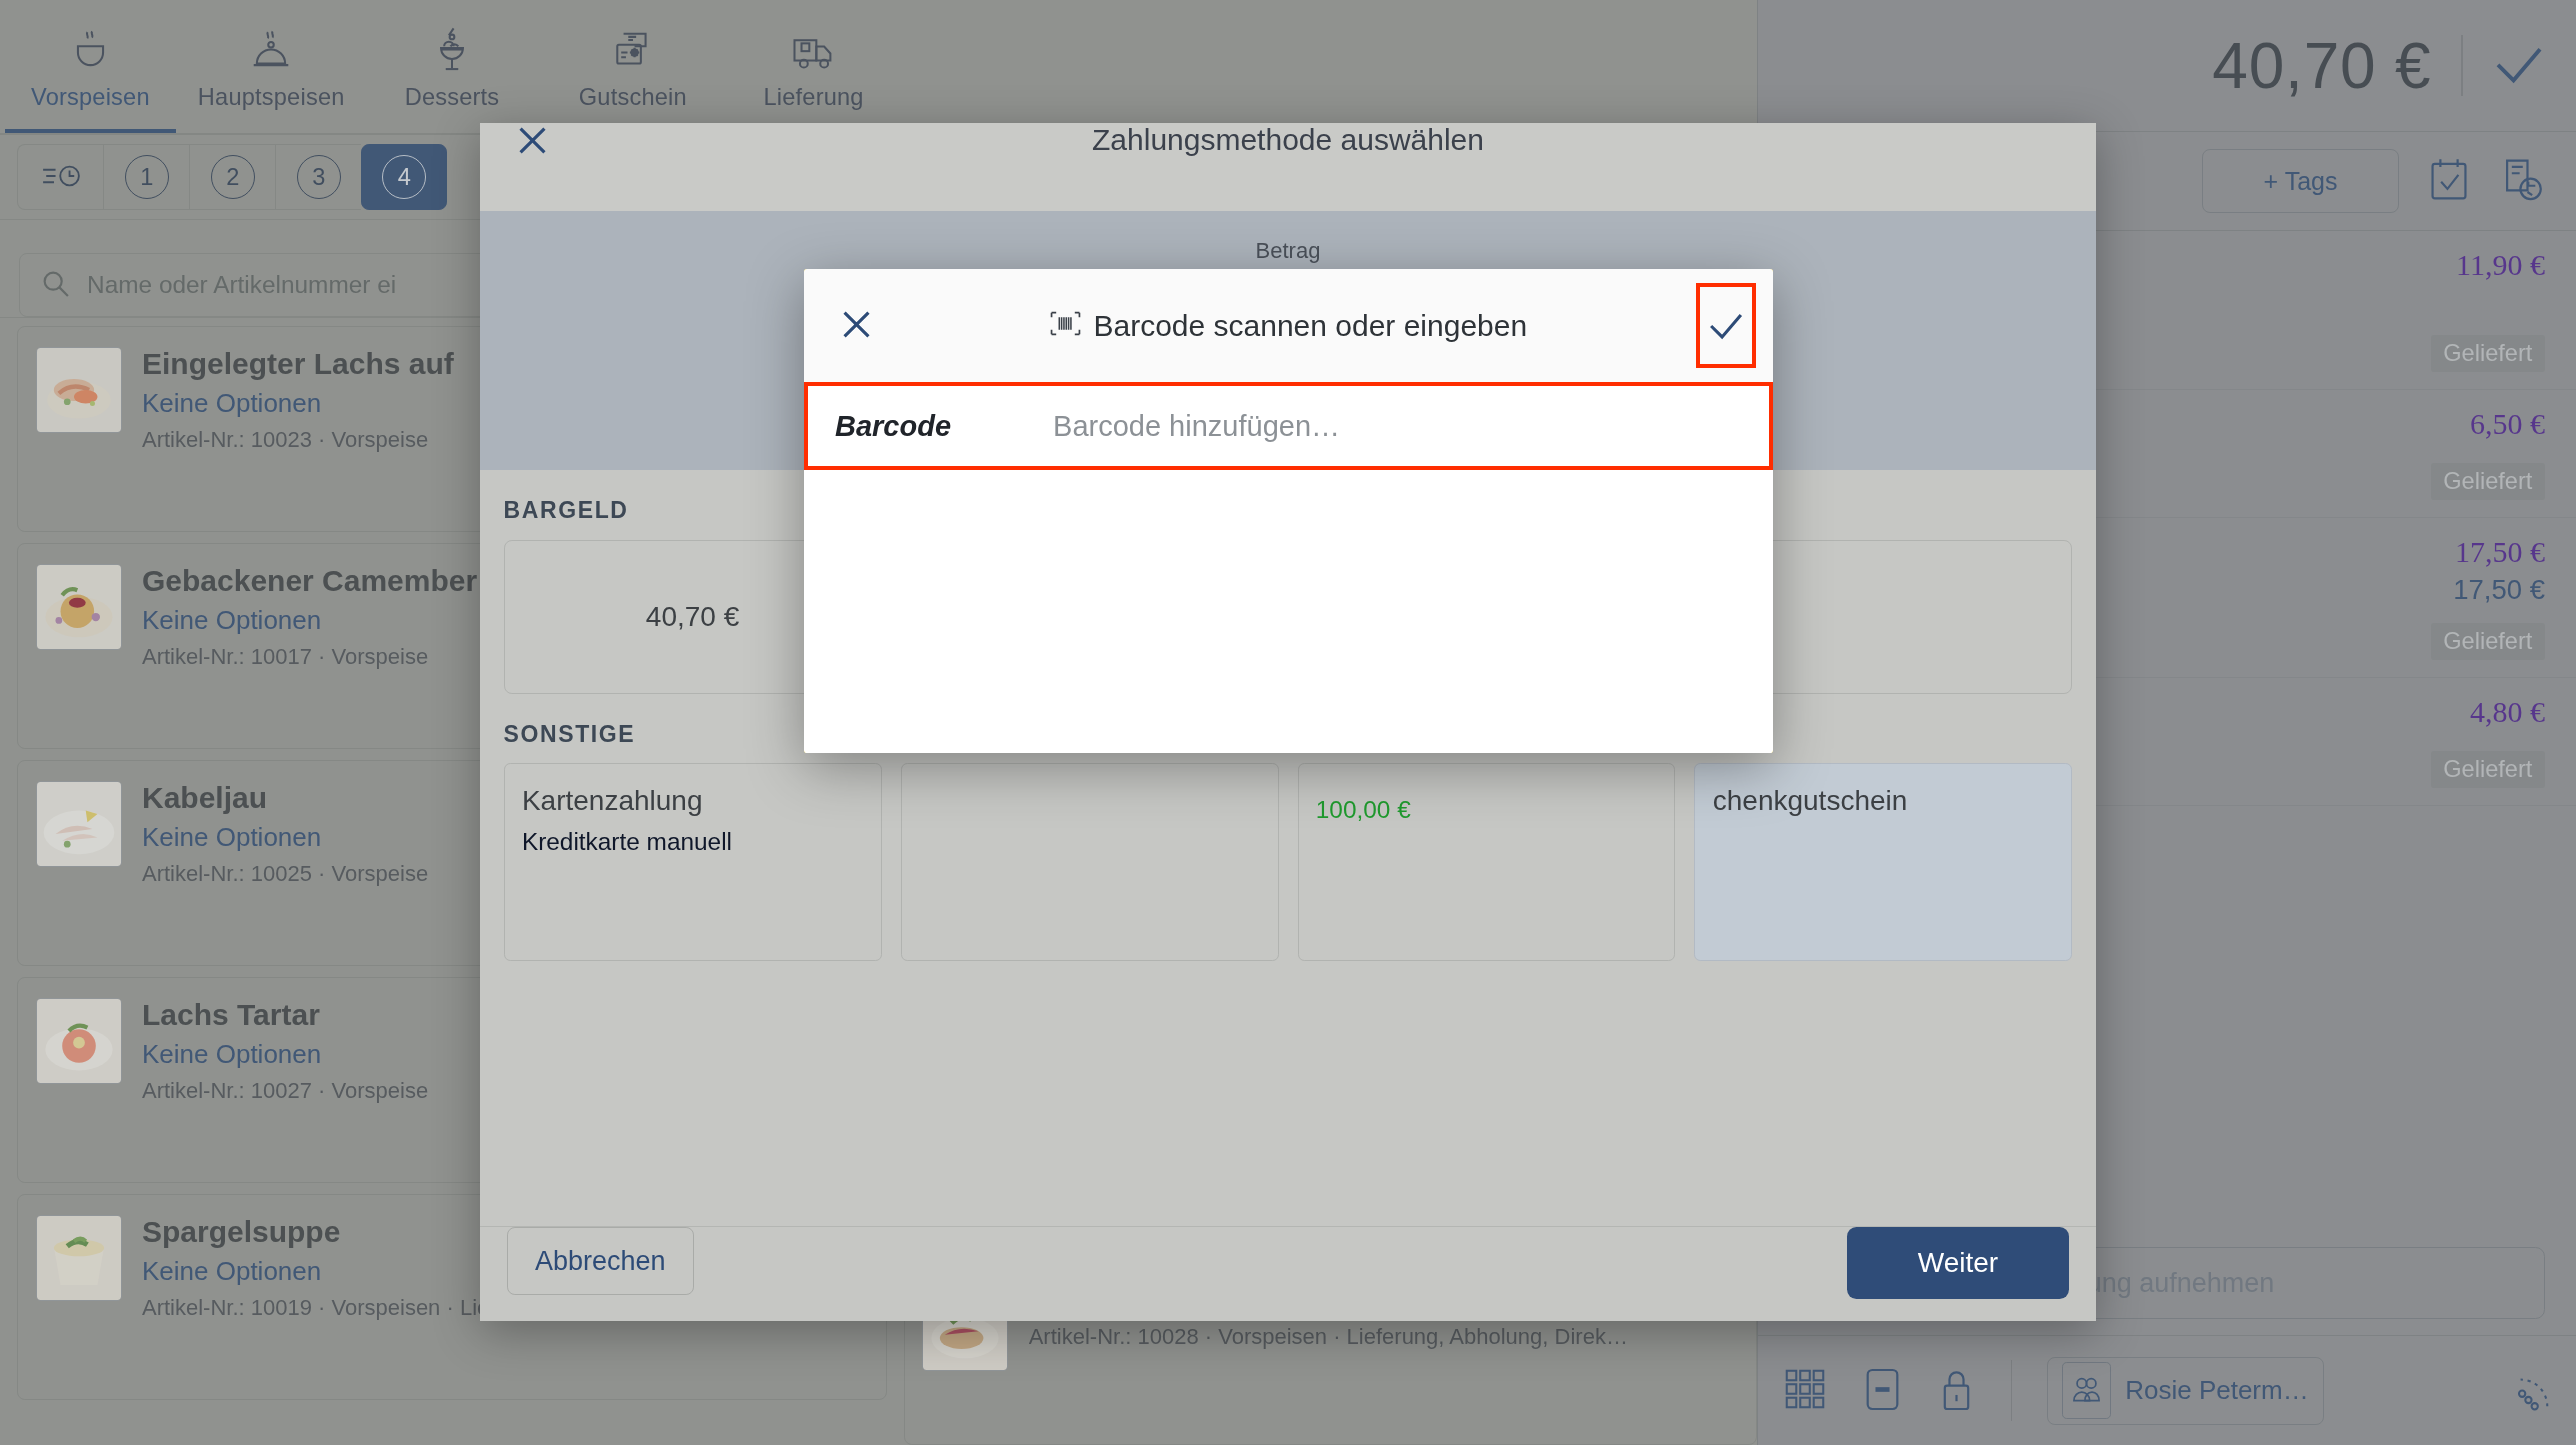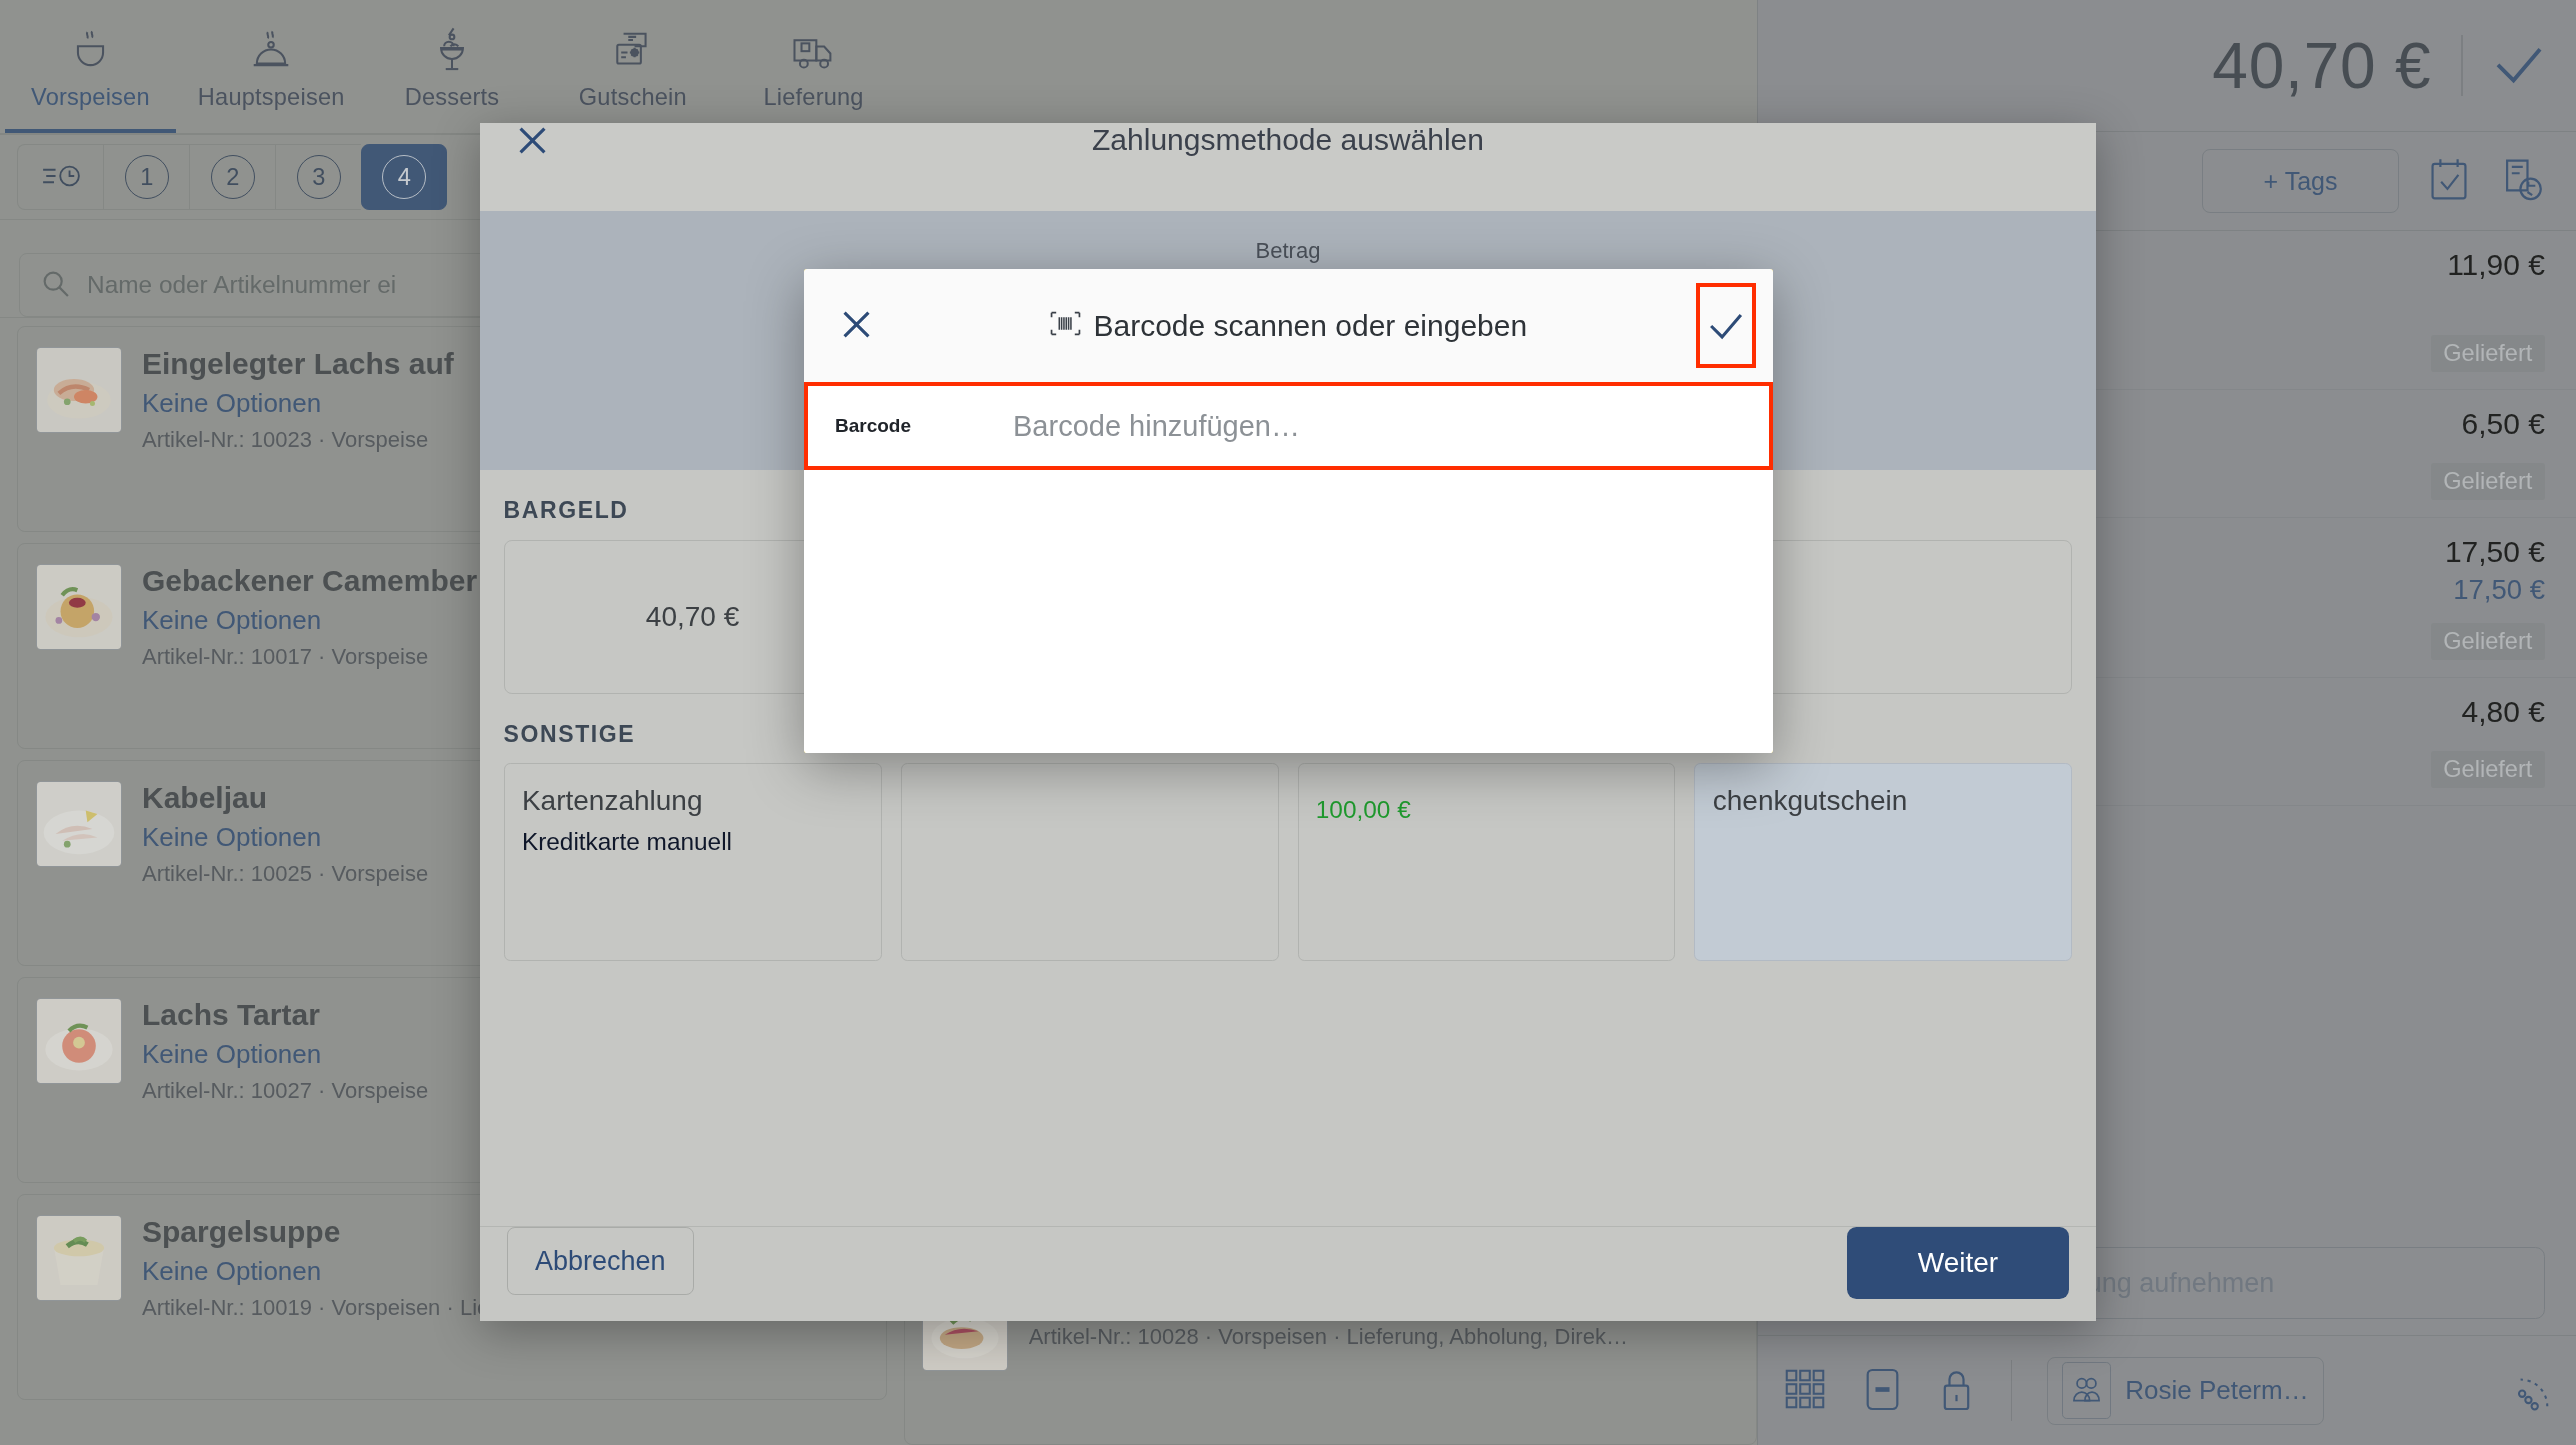--- a/index.html
+++ b/index.html
@@ -147,21 +147,21 @@
   .ticon { color: #2d4b77; }
 
   .order-items { flex: 1; overflow: hidden; }
   .oi {
     border-bottom: 1.6px solid #8a8d92;
     padding: 17.3px 31px 17.3px 27px;
     position: relative;
   }
   .oi-row { display: flex; align-items: flex-start; justify-content: space-between; gap: 15.7px; }
   .oi-name { font-size: 30px; color: #3c4044; white-space: nowrap; overflow: hidden; }
-  .oi-price { font-size: 30px; color: #000000; white-space: nowrap; }
+  .oi-price { font-size: 30px; color: #4c1d95; white-space: nowrap; font-family: Liberation Serif, serif; }
   .oi-sub { display: flex; align-items: flex-start; justify-content: space-between; margin-top: 4.7px; }
   .oi-qty { font-size: 26px; color: #2d4b77; }
   .oi-price2 { font-size: 27.5px; color: #2d4b77; }
   .oi-status {
     margin-top: 17.3px; display: flex; justify-content: flex-end;
   }
   .badge {
     background: #8b8e92; color: #c9ccd0;
     font-size: 23.6px; padding: 4.7px 12.6px; border-radius: 3.1px;
   }
@@ -282,21 +282,21 @@
     display: flex; align-items: center; justify-content: center;
     color: #2d4b77;
   }
   .bc-field {
     height: 88px; flex: 0 0 auto;
     border: 4.7px solid #ff2d00;
     background: #ffffff;
     display: flex; align-items: center;
     padding: 0 27px; gap: 102px;
   }
-  .bc-field .lab { font-size: 19px; color: #20242a; font-weight: 700; }
+  .bc-field .lab { font-size: 29px; color: #20242a; font-weight: 700; font-style: italic; }
   .bc-field .val { font-size: 29px; color: #8c9196; }
   .bc-rest { flex: 1; background: #ffffff; }
 </style>
 </head>
 <body>
 
 <div id="app-root">
 
   <div class="catalog-col">
 

